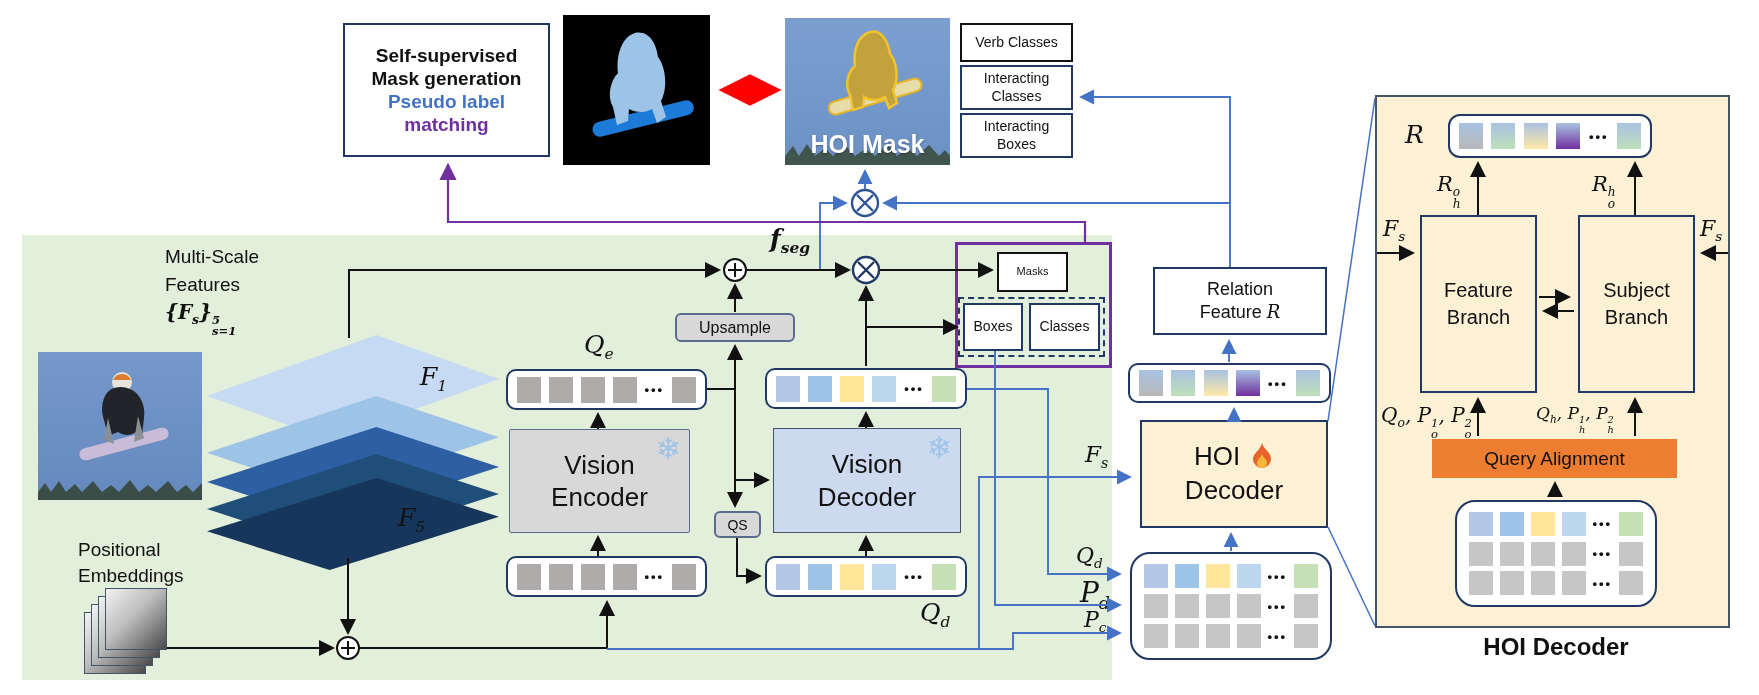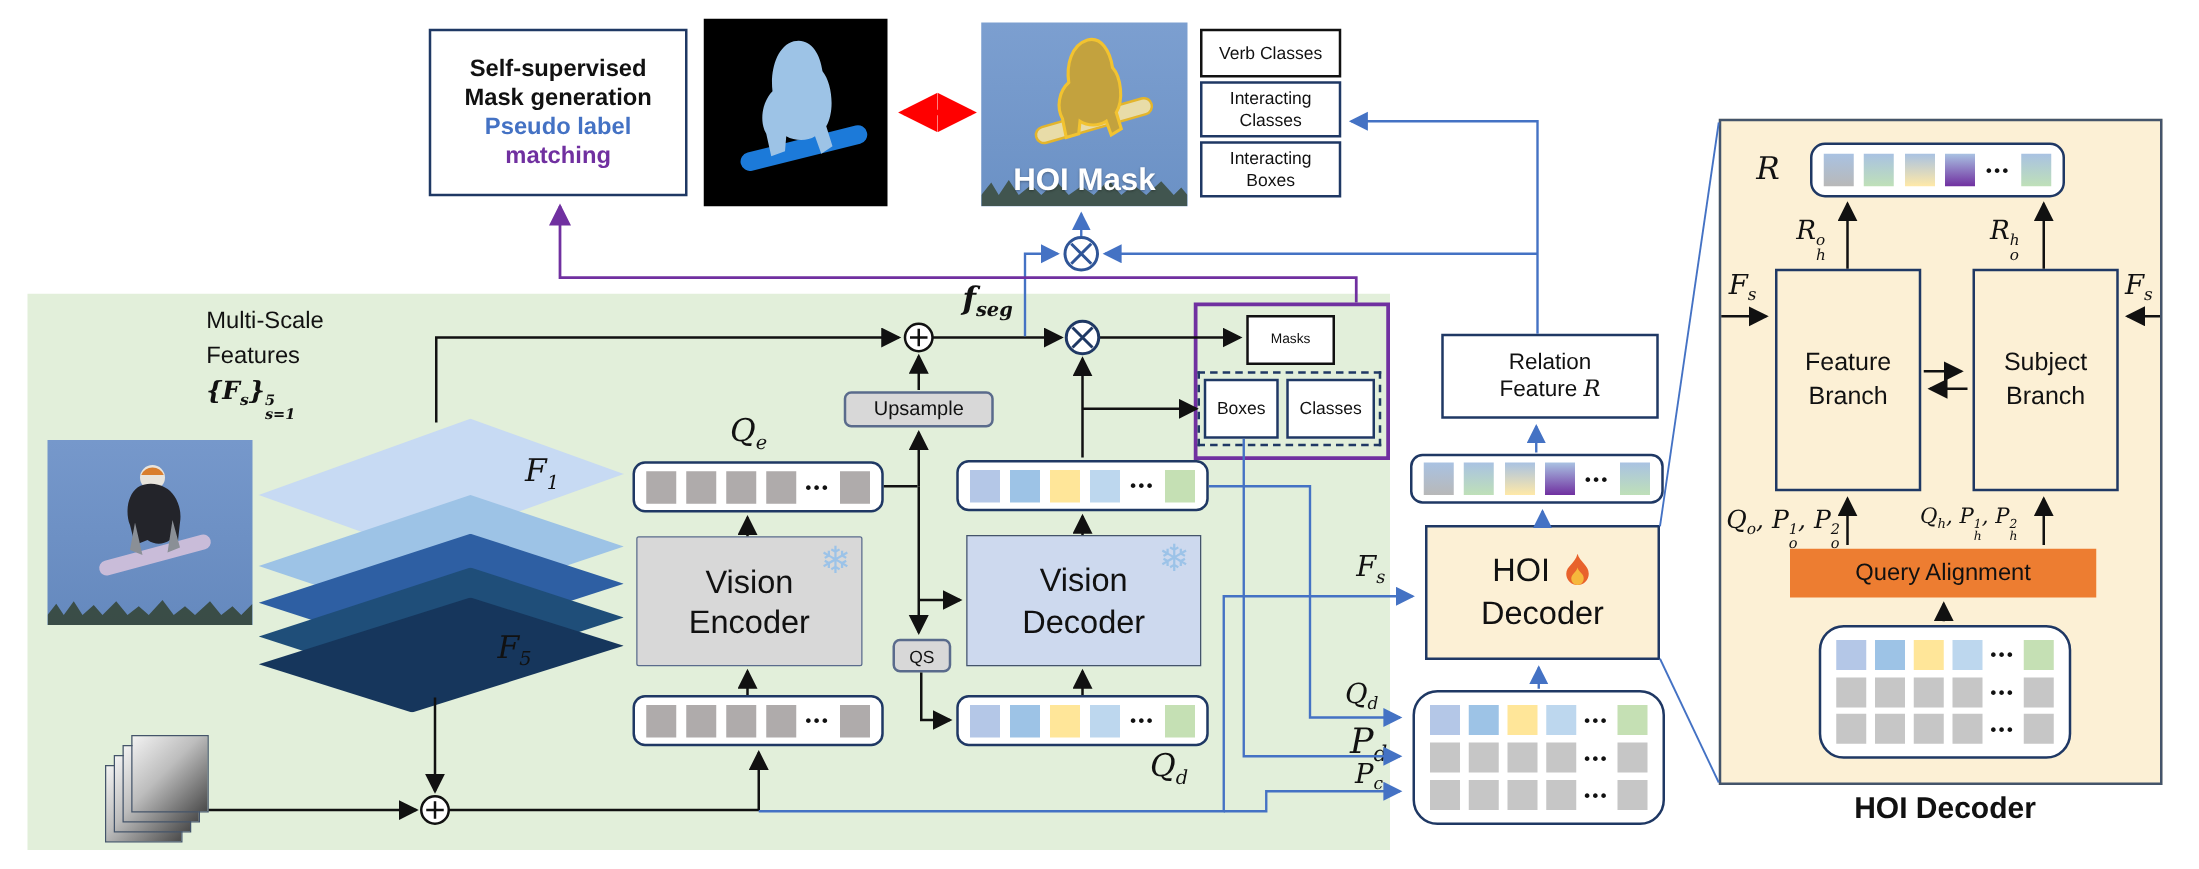--- a/index.html
+++ b/index.html
@@ -97,20 +97,24 @@
     <div class="plane" style="left:0;top:124px;width:292px;height:95px;background:#1F4E79;clip-path:polygon(0 58%,58% 0,100% 42%,42% 100%);"></div>
     <div class="plane" style="left:0;top:148px;width:292px;height:92px;background:#16365C;clip-path:polygon(0 58%,58% 0,100% 42%,42% 100%);"></div>
   </div>
   <div class="lbl math" style="left:420px;top:362px;font-size:25px;">
     <span>F</span><sub>1</sub>
   </div>
   <div class="lbl math" style="left:398px;top:503px;font-size:25px;">
     <span>F</span><sub>5</sub>
   </div>
 
+  <div class="lbl" style="left:78px;top:537px;font-size:19px;line-height:1.35;">
+    <div>Positional</div>
+    <div>Embeddings</div>
+  </div>
   <div class="abs" style="left:84px;top:588px;width:100px;height:95px;">
     <div class="pe-card" style="left:0;top:24px;"></div>
     <div class="pe-card" style="left:7px;top:16px;"></div>
     <div class="pe-card" style="left:14px;top:8px;"></div>
     <div class="pe-card" style="left:21px;top:0;"></div>
   </div>
 
   <div class="lbl math" style="left:584px;top:330px;font-size:25px;">
     <span>Q</span><sub>e</sub>
   </div>

